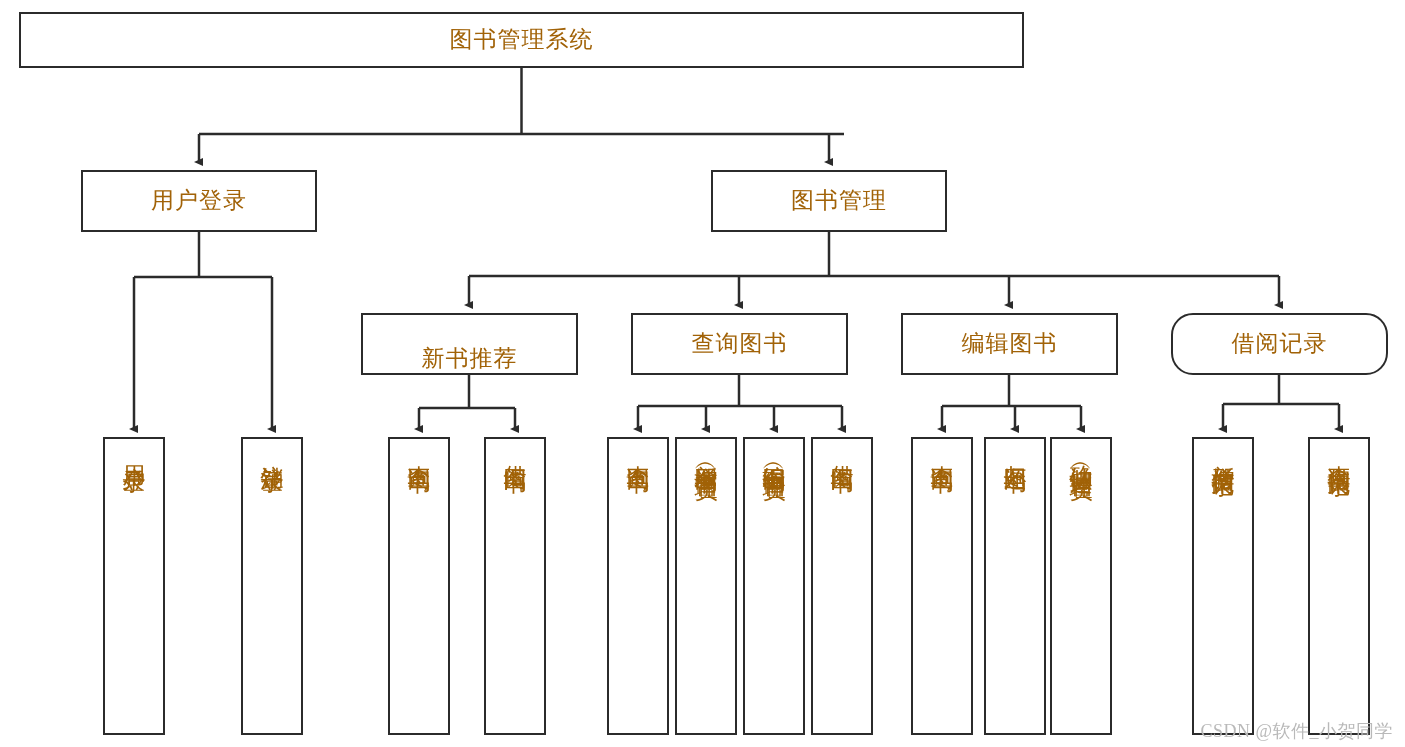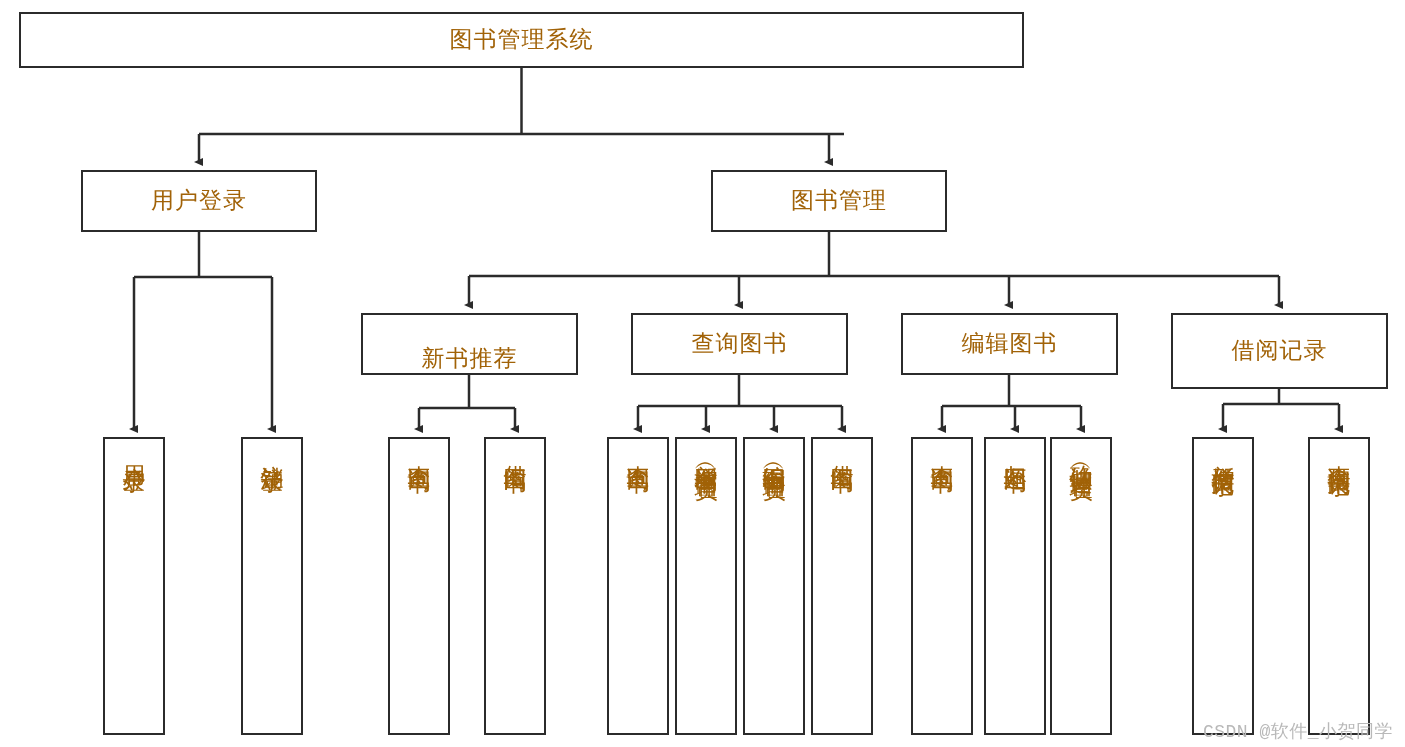--- a/index.html
+++ b/index.html
@@ -57,21 +57,21 @@
     display: block;
   }
   .watermark {
     position: absolute;
     right: 12px;
     bottom: 4px;
     font-size: 18px;
     color: #b9b9b9;
     letter-spacing: 0.5px;
     white-space: nowrap;
-    font-family: Liberation Mono, monospace;
+    font-family: Liberation Serif, serif;
   }
 </style>
 </head>
 <body>
 
 <div id="canvas">
 
   <svg class="connectors" viewBox="0 0 1405 747" xmlns="http://www.w3.org/2000/svg">
     <defs>
       <marker id="arrow" markerWidth="10" markerHeight="10" refX="5" refY="5" orient="auto" markerUnits="userSpaceOnUse">
@@ -135,21 +135,21 @@
 
   <div class="node horiz" id="l3-0" style="left: 361px; top: 313px; width: 217px; height: 62px; align-items: flex-end;">
     <span>新书推荐</span>
   </div>
   <div class="node horiz" id="l3-1" style="left: 631px; top: 313px; width: 217px; height: 62px;">
     <span>查询图书</span>
   </div>
   <div class="node horiz" id="l3-2" style="left: 901px; top: 313px; width: 217px; height: 62px;">
     <span>编辑图书</span>
   </div>
-  <div class="node horiz" id="l3-3" style="left: 1171px; top: 313px; width: 217px; height: 76px;">
+  <div class="node horiz" id="l3-3" style="left: 1171px; top: 313px; width: 217px; height: 62px; border-radius: 22px;">
     <span>借阅记录</span>
   </div>
 
   <div class="node leaf" id="lf-0" style="left: 103px; top: 437px; width: 62px; height: 298px;">
     <span class="vtext">用户登录</span>
   </div>
   <div class="node leaf" id="lf-1" style="left: 241px; top: 437px; width: 62px; height: 298px;">
     <span class="vtext">注销登录</span>
   </div>
   <div class="node leaf" id="lf-2" style="left: 388px; top: 437px; width: 62px; height: 298px;">

